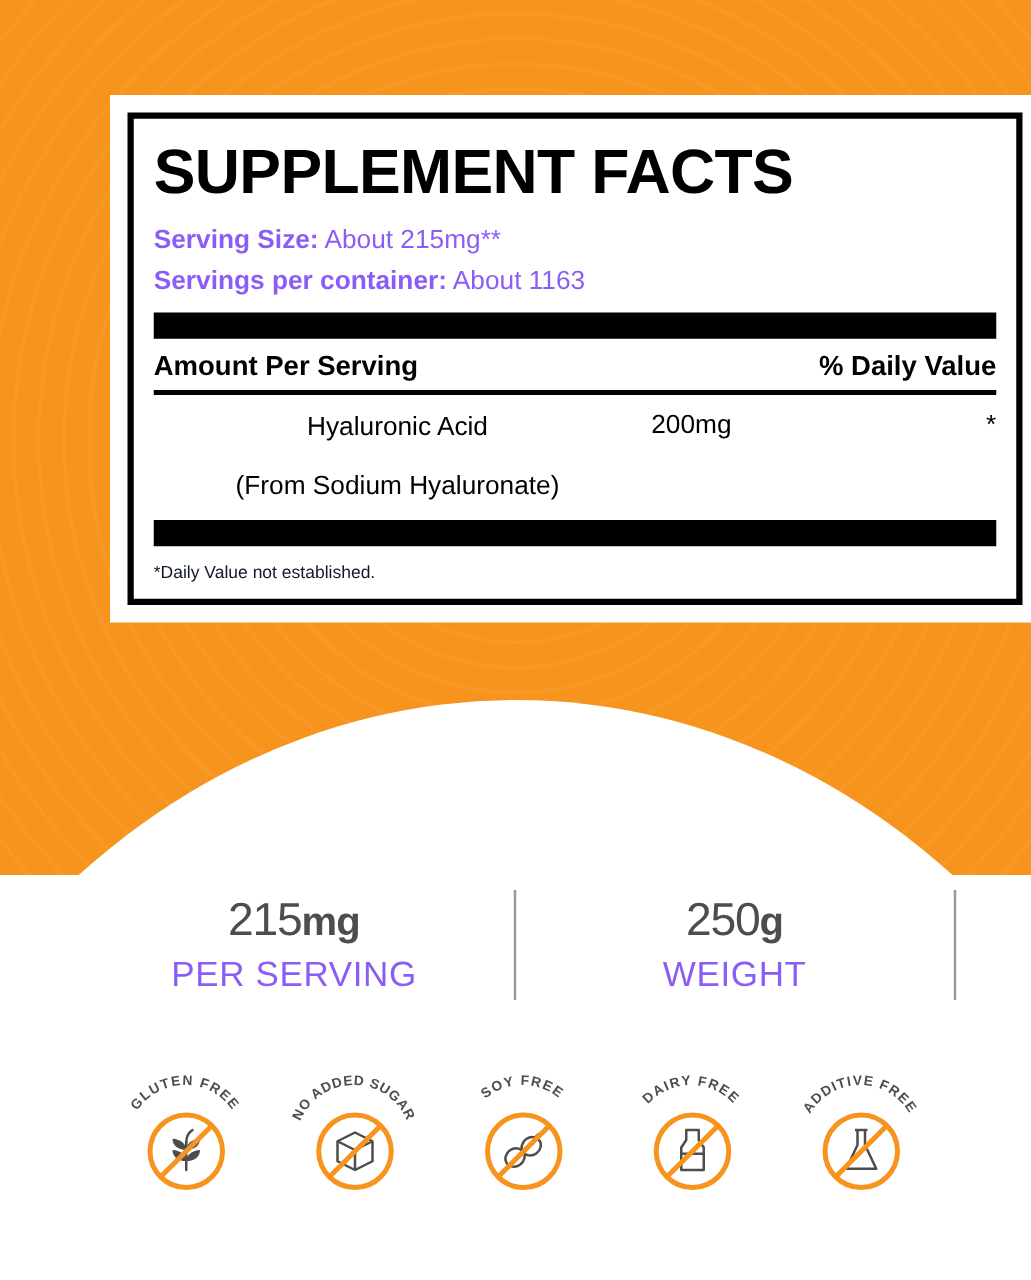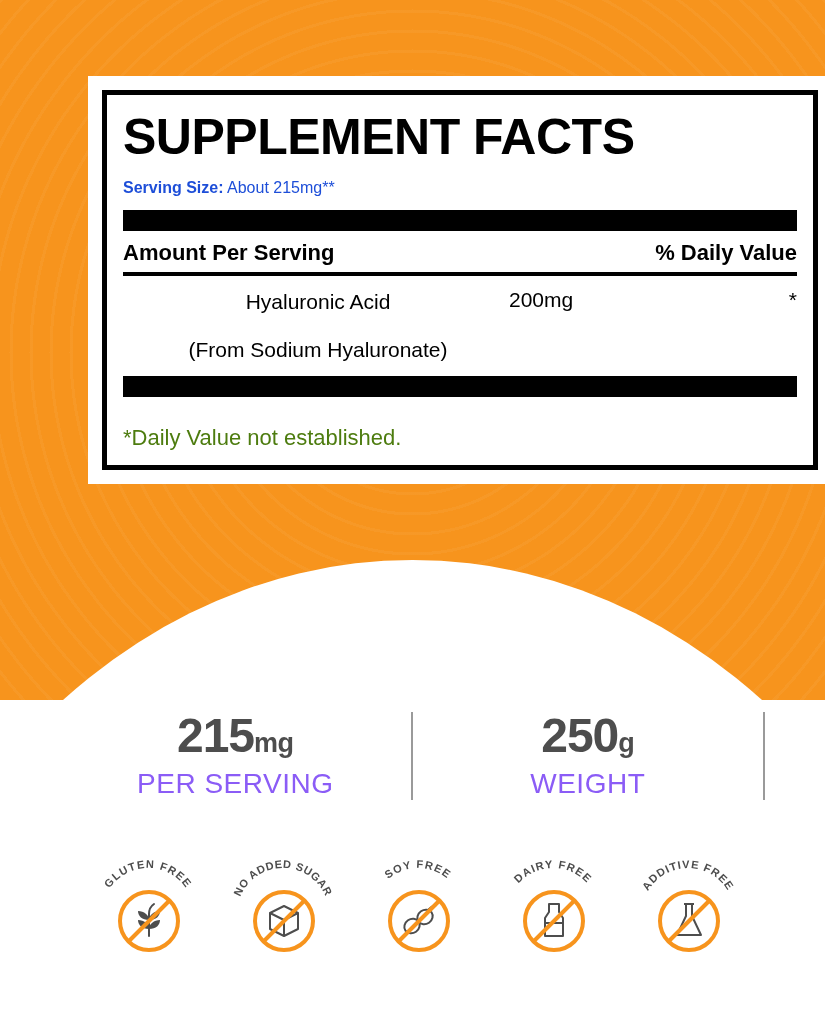--- a/index.html
+++ b/index.html
@@ -70,22 +70,22 @@
   .sf-title {
     font-size: 50px;
     font-weight: bold;
     letter-spacing: -0.5px;
     line-height: 1.05;
     color: #000;
     margin: 4px 0 14px 0;
     white-space: nowrap;
   }
   .sf-line {
-    font-size: 16px;
-    color: #1d4ed8;
+    font-size: 21px;
+    color: #8b5cf6;
     margin: 6px 0;
     line-height: 1.3;
   }
   .sf-line b { font-weight: bold; }
   .bar-thick {
     height: 21px;
     background: #000;
     margin: 12px 0 0 0;
   }
   .bar-thin {
@@ -110,60 +110,60 @@
   }
   .ing-name {
     font-size: 21px;
     color: #000;
     line-height: 1.35;
     max-width: 390px;
   }
   .ing-sub { display: block; margin-top: 19px; }
   .ing-amount {
     position: absolute;
-    left: 386px;
+    left: 398px;
     top: 0;
     font-size: 21px;
     color: #000;
   }
   .ing-dv {
     position: absolute;
     right: 0;
     top: 0;
     font-size: 21px;
     color: #000;
   }
   .footnote {
-    font-size: 22px;
-    color: #4d7c0f;
-    margin-top: 28px;
+    font-size: 14px;
+    color: #0f172a;
+    margin-top: 12px;
   }
   
   .stats {
     position: absolute;
     left: 60px;
     top: 712px;
     width: 705px;
     display: flex;
     align-items: center;
     justify-content: center;
   }
   .stat {
     flex: 1;
     text-align: center;
     color: #4D4D4D;
   }
   .stat-value {
-    font-size: 48px;
-    font-weight: bold;
+    font-size: 37px;
+    font-weight: normal;
     line-height: 1;
     letter-spacing: -1px;
   }
   .stat-unit {
-    font-size: 27px;
+    font-size: 32px;
     font-weight: bold;
     letter-spacing: -0.5px;
   }
   .stat-label {
     font-size: 28px;
     margin-top: 8px;
     letter-spacing: 0.5px;
     color: #8b5cf6;
   }
   .divider {
@@ -241,20 +241,24 @@
   <div class="sf-outer">
     <div class="sf-inner">
 
       <div class="sf-title">SUPPLEMENT FACTS</div>
 
       <div class="sf-line">
         <b>Serving Size:</b>
         <span>About 215mg**</span>
       </div>
 
+      <div class="sf-line">
+        <b>Servings per container:</b>
+        <span>About 1163</span>
+      </div>
 
       <div class="bar-thick"></div>
 
       <div class="row-head">
         <span>Amount Per Serving</span>
         <span>% Daily Value</span>
       </div>
 
       <div class="bar-thin"></div>
 

